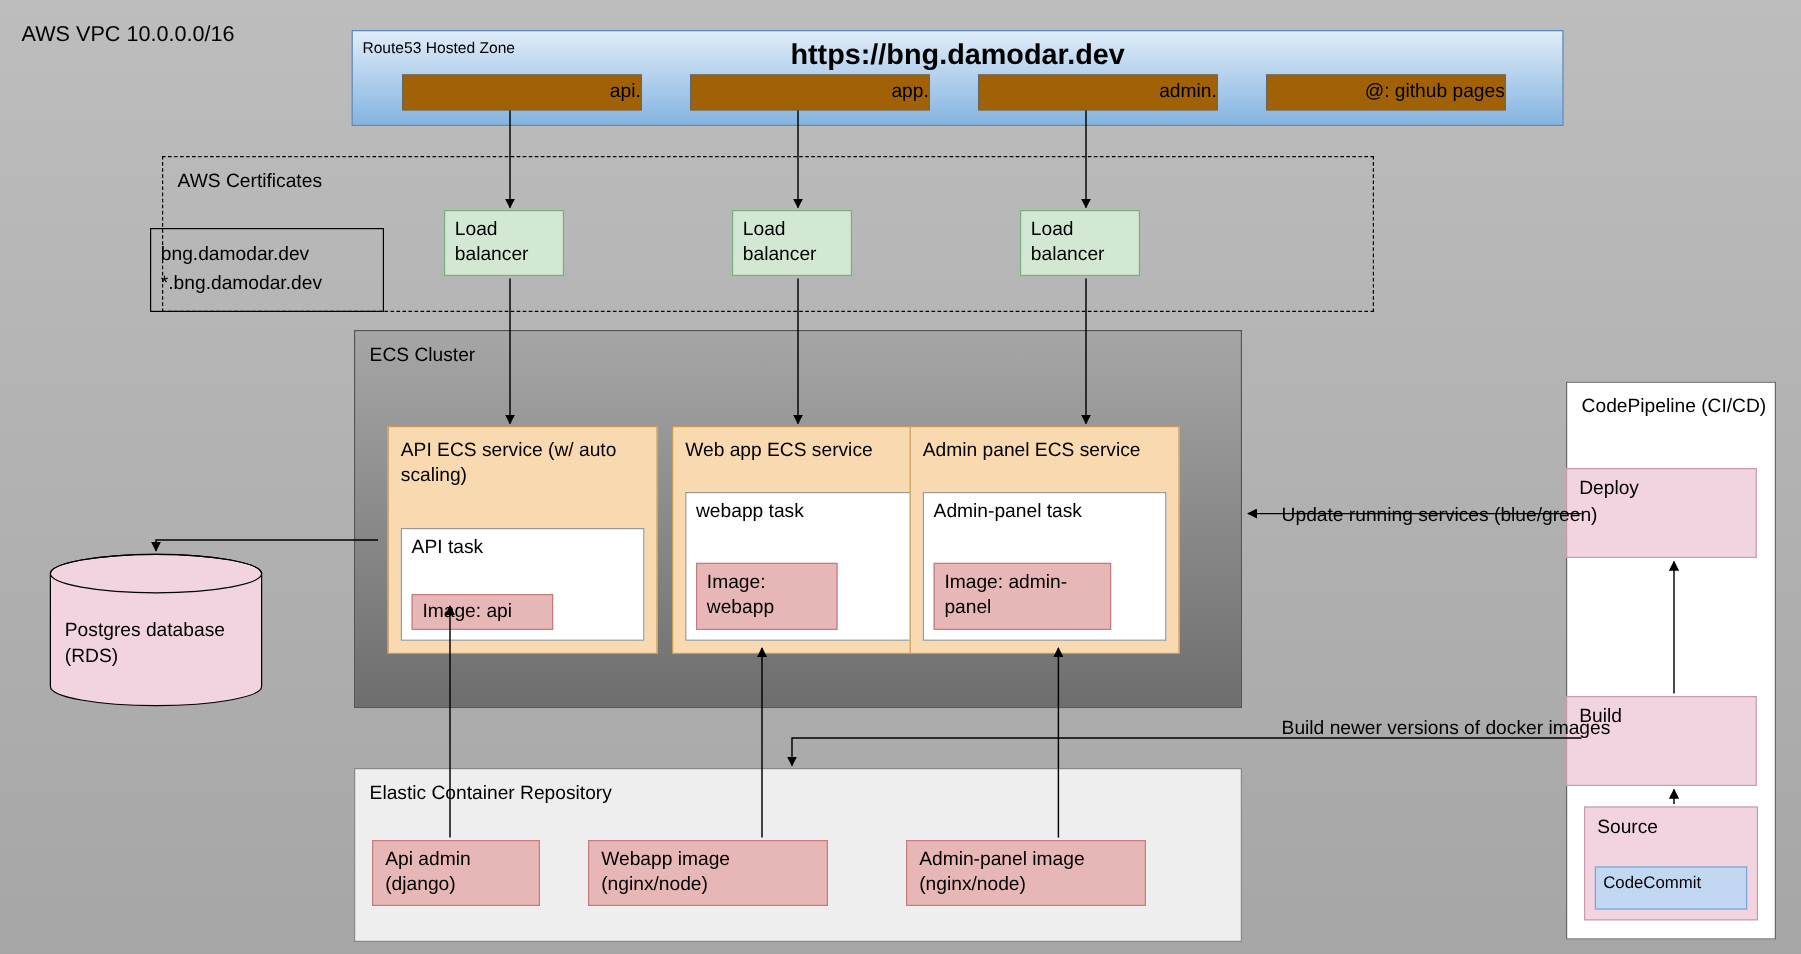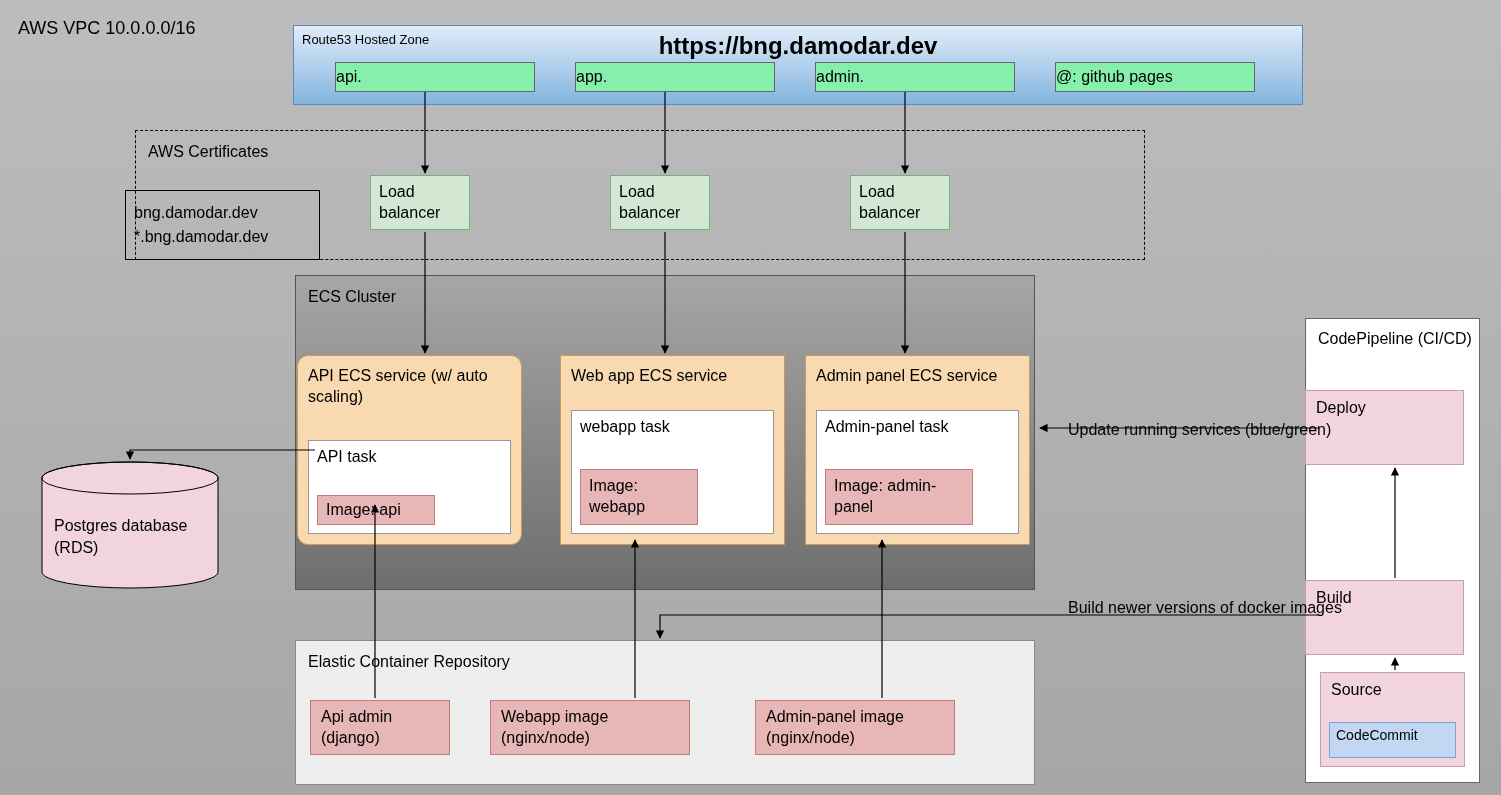--- a/index.html
+++ b/index.html
@@ -29,21 +29,21 @@
   
   .route53 {
     left: 293px; top: 25px; width: 1010px; height: 80px;
     background: linear-gradient(180deg, #e0ecf8 0%, #83b4e0 100%);
     border: 1px solid #5a8bbd;
   }
   .route53-title { left: 8px; top: 6px; font-size: 13px; }
   .route53-url { left: 0; right: 0; top: 6px; text-align: center; font-size: 24px; font-weight: bold; }
   .dns {
     position: absolute; top: 62px; width: 200px; height: 30px;
-    background: #86efac; border: 1px solid #666; text-align: left;
+    background: #a16207; border: 1px solid #666; text-align: right;
     line-height: 28px;
   }
 
   
   .dashed {
     left: 135px; top: 130px; width: 1010px; height: 130px;
     border: 1.5px dashed #000;
     background: transparent;
   }
   .dashed-title { left: 12px; top: 12px; }
@@ -164,37 +164,37 @@
     <div>*.bng.damodar.dev</div>
   </div>
   <div class="box lb" style="left:370px;">Load balancer</div>
   <div class="box lb" style="left:610px;">Load balancer</div>
   <div class="box lb" style="left:850px;">Load balancer</div>
 
   <div class="box ecs-cluster">
     <div class="label ecs-title">ECS Cluster</div>
   </div>
 
-  <div class="box service" style="left:297px;border-radius:11px;">
+  <div class="box service" style="left:323px;">
     <div class="service-title">API ECS service (w/ auto scaling)</div>
     <div class="task short">
       <div class="task-title">API task</div>
       <div class="image single" style="width:100px;">Image: api</div>
     </div>
   </div>
 
   <div class="box service" style="left:560px;">
     <div class="service-title">Web app ECS service</div>
     <div class="task">
       <div class="task-title">webapp task</div>
       <div class="image" style="width:100px;">Image: webapp</div>
     </div>
   </div>
 
-  <div class="box service" style="left:805px;">
+  <div class="box service" style="left:758px;">
     <div class="service-title">Admin panel ECS service</div>
     <div class="task">
       <div class="task-title">Admin-panel task</div>
       <div class="image" style="width:130px;">Image: admin-panel</div>
     </div>
   </div>
 
   <div class="rds">
     <svg width="180" height="130" viewBox="0 0 180 130">
       <ellipse cx="90" cy="18" rx="88" ry="16" fill="#f1d4df" stroke="#000" stroke-width="1"></ellipse>

